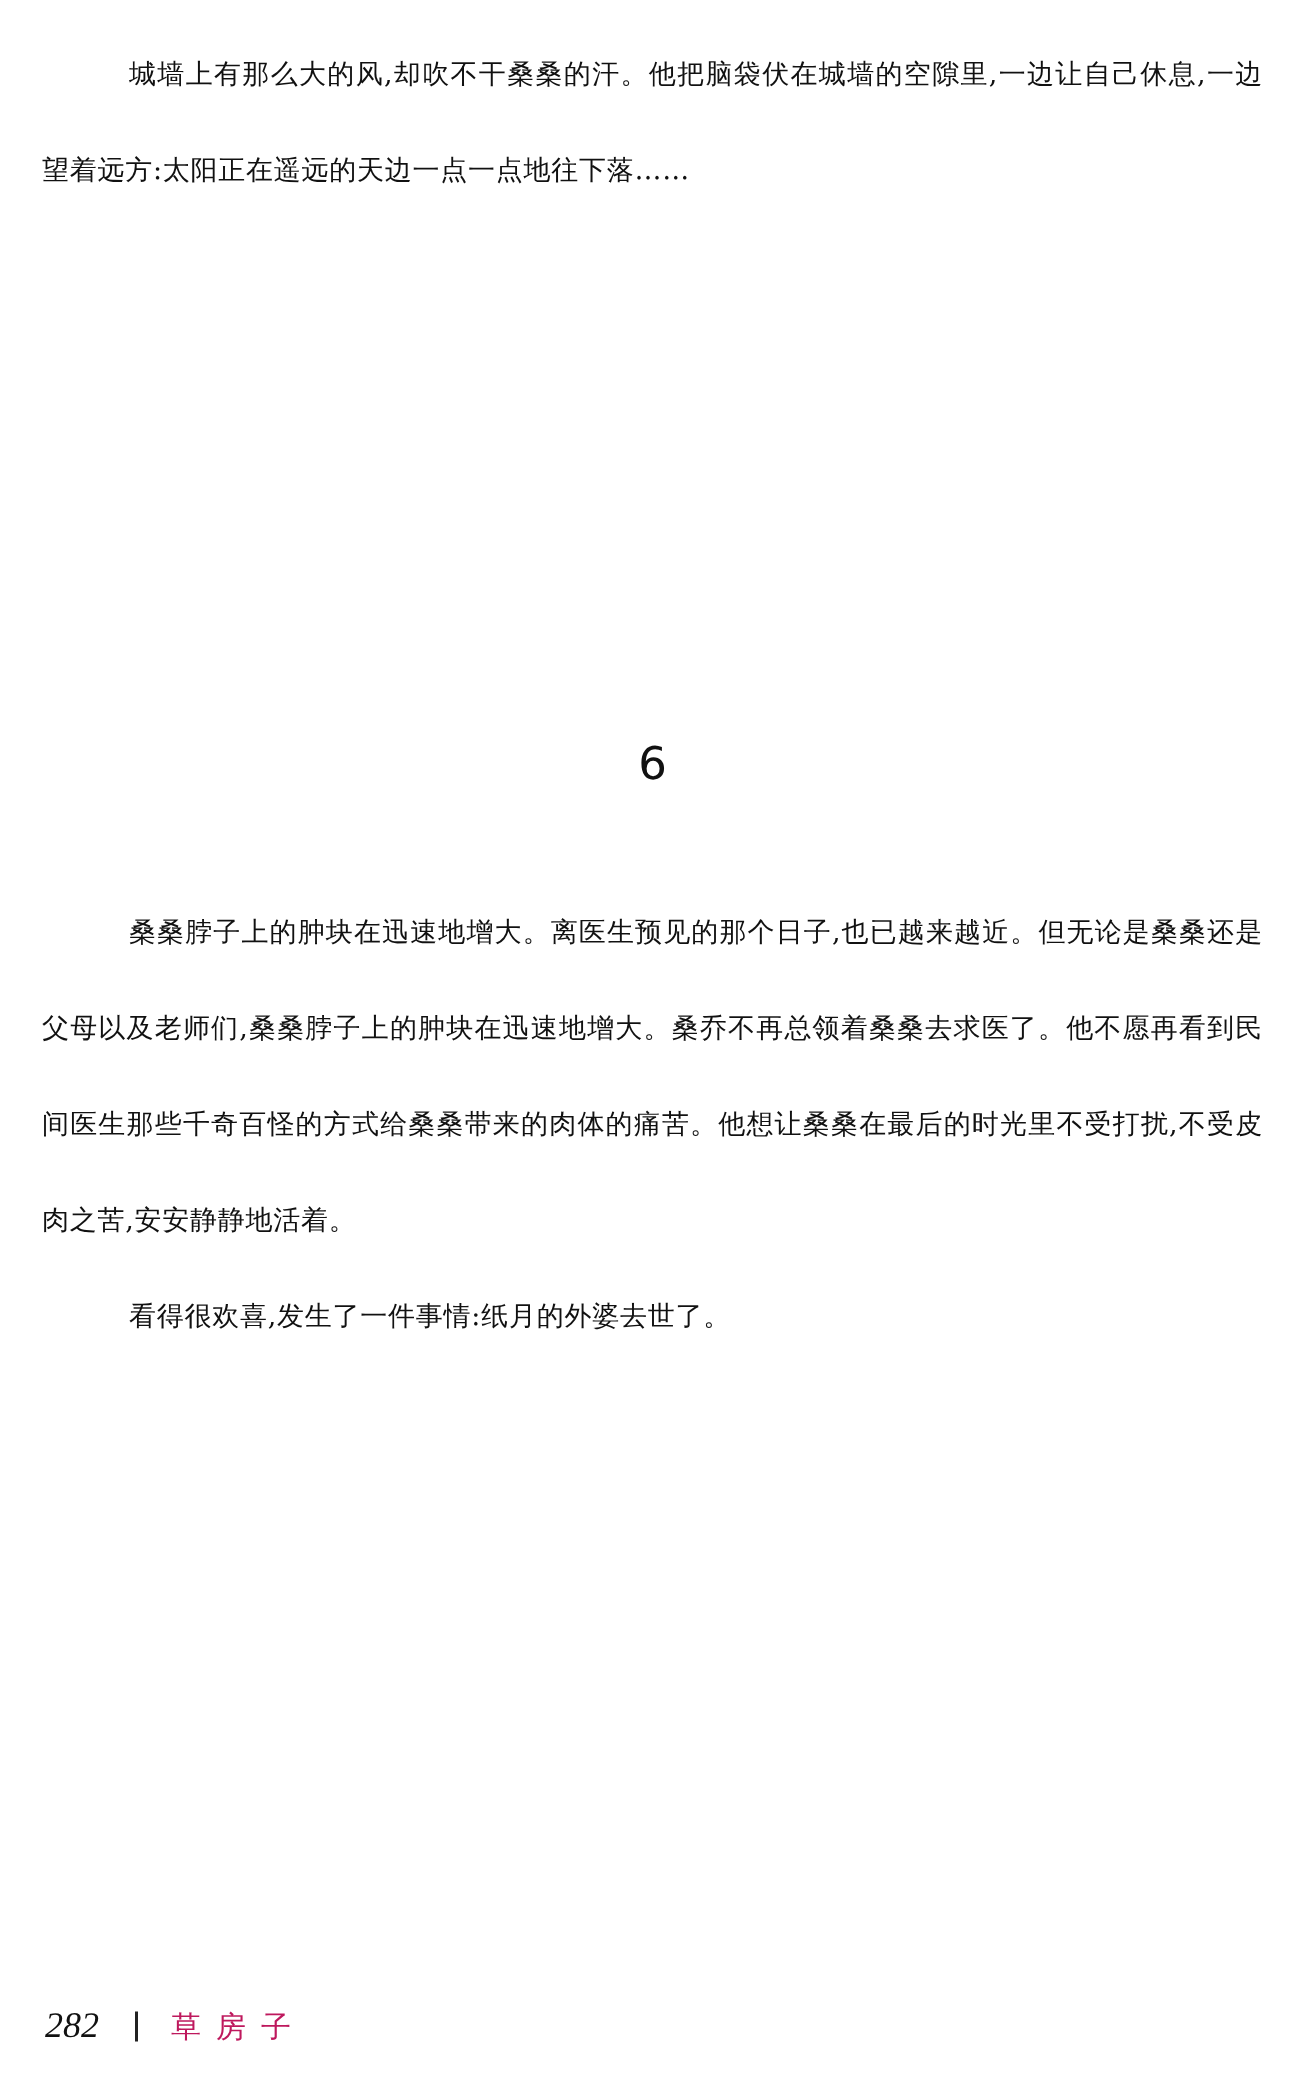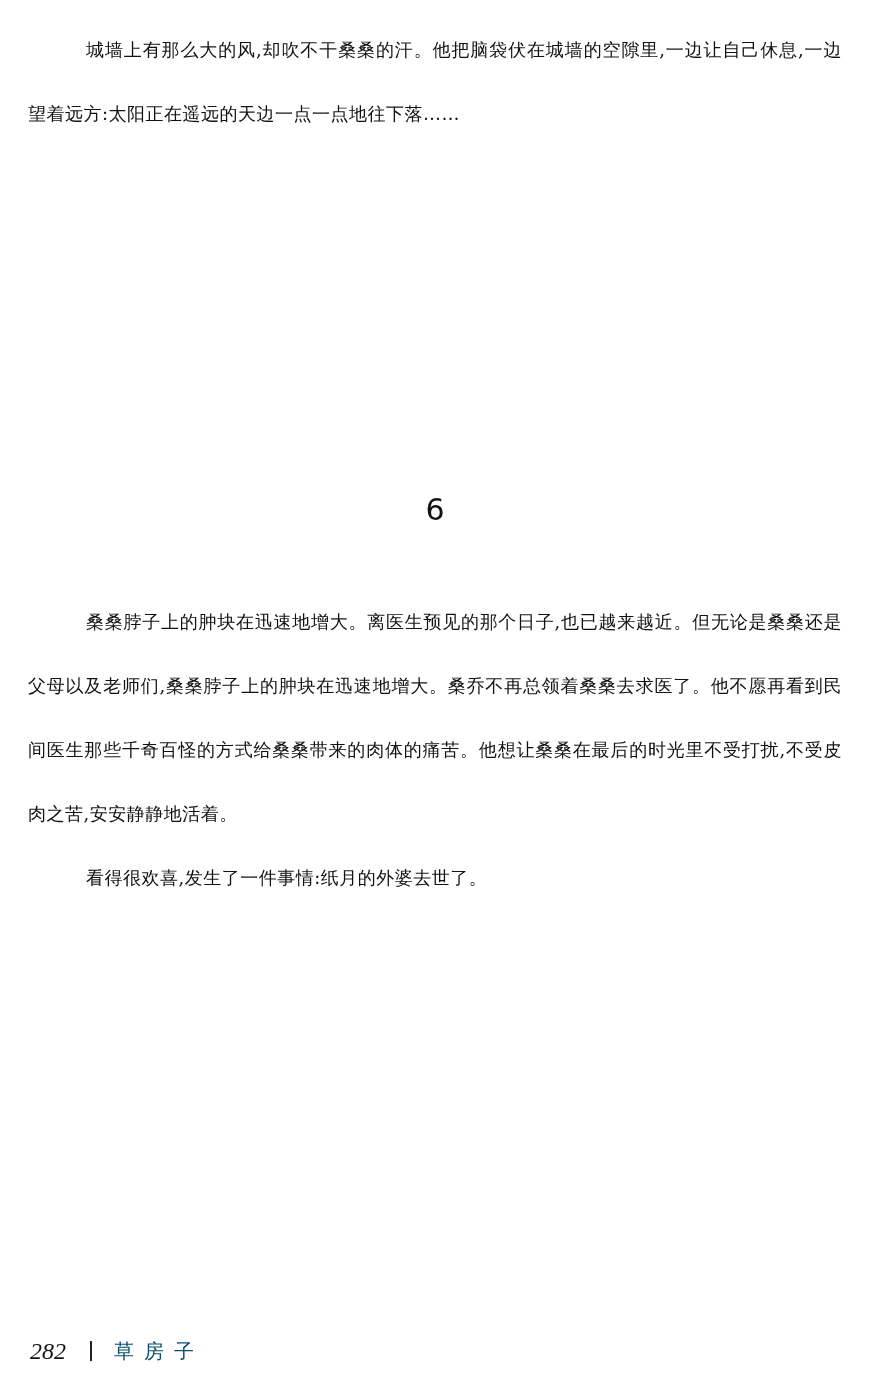--- a/index.html
+++ b/index.html
@@ -32,21 +32,21 @@
     .page-num {
       font-family: "Liberation Serif", serif; font-style: italic;
       font-size: 24px; color: #111;
     }
     .sep {
       display: inline-block; width: 2px; height: 20px; background: #222;
       margin: 0 22px 0 24px;
     }
     .book-title {
       font-family: "DejaVu Sans", "Liberation Sans", sans-serif;
-      font-size: 20px; letter-spacing: 10px; color: #0c4a6e;
+      font-size: 20px; letter-spacing: 10px; color: #be185d;
     }
   </style>
 </head>
 <body>
 
 <div class="page">
   <div id="block-a">
     <p class="para">城墙上有那么大的风,却吹不干桑桑的汗。他把脑袋伏在城墙的空隙里,一边让自己休息,一边望着远方:太阳正在遥远的天边一点一点地往下落……</p>
   </div>
 

